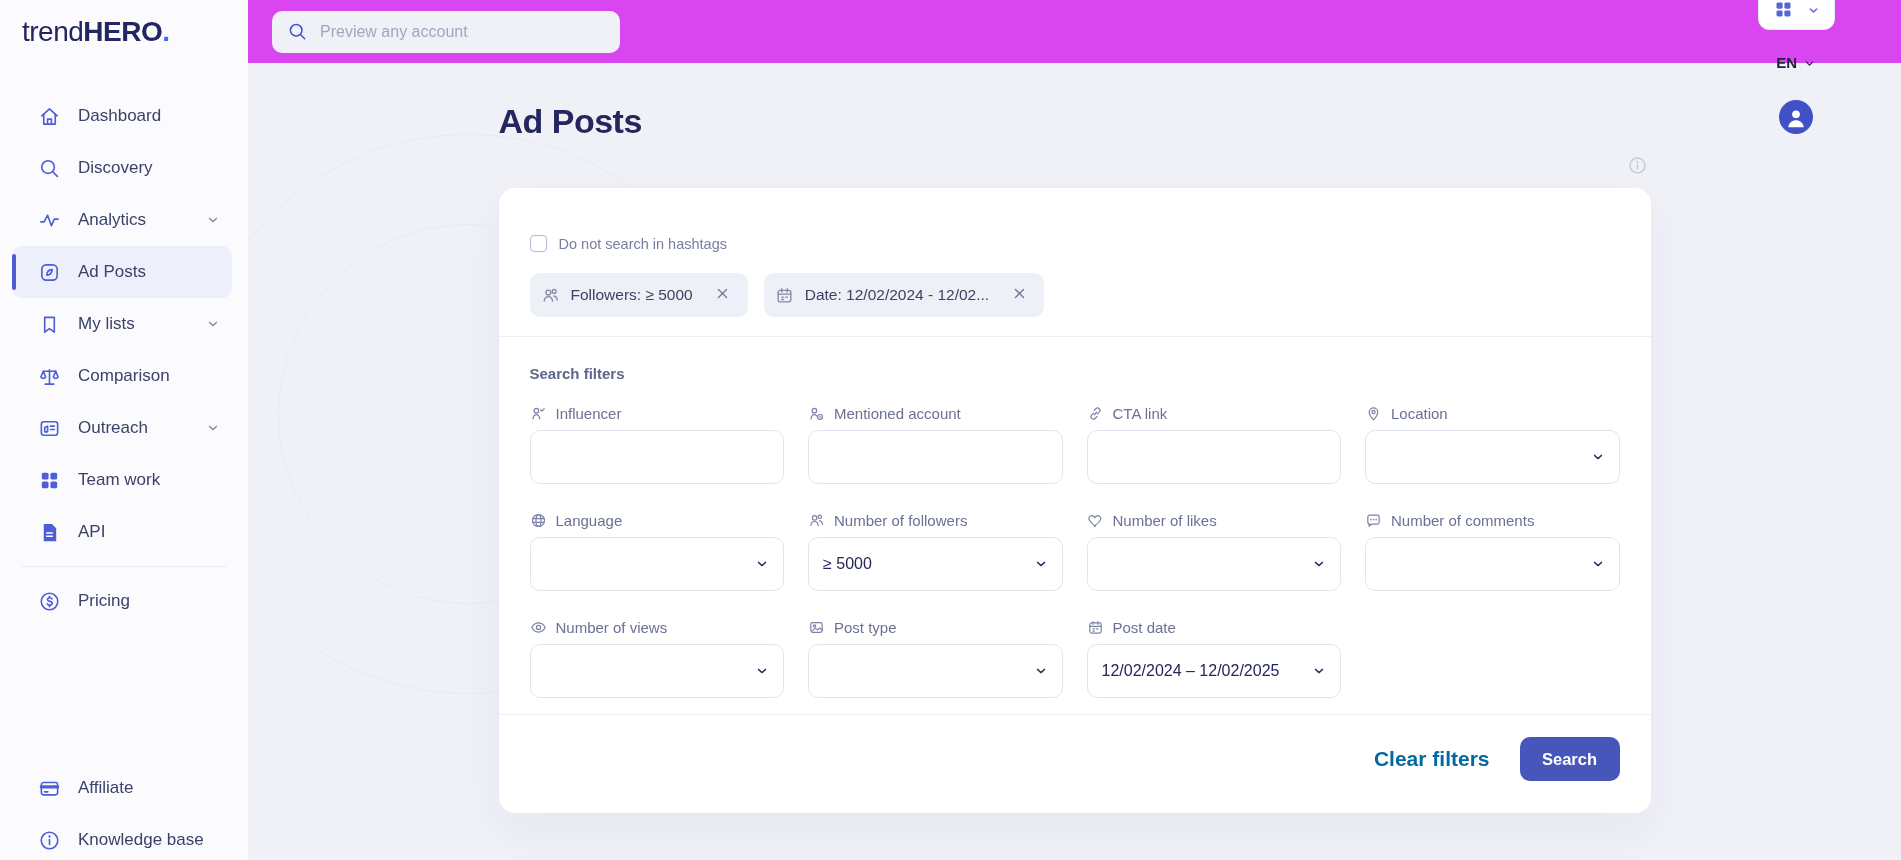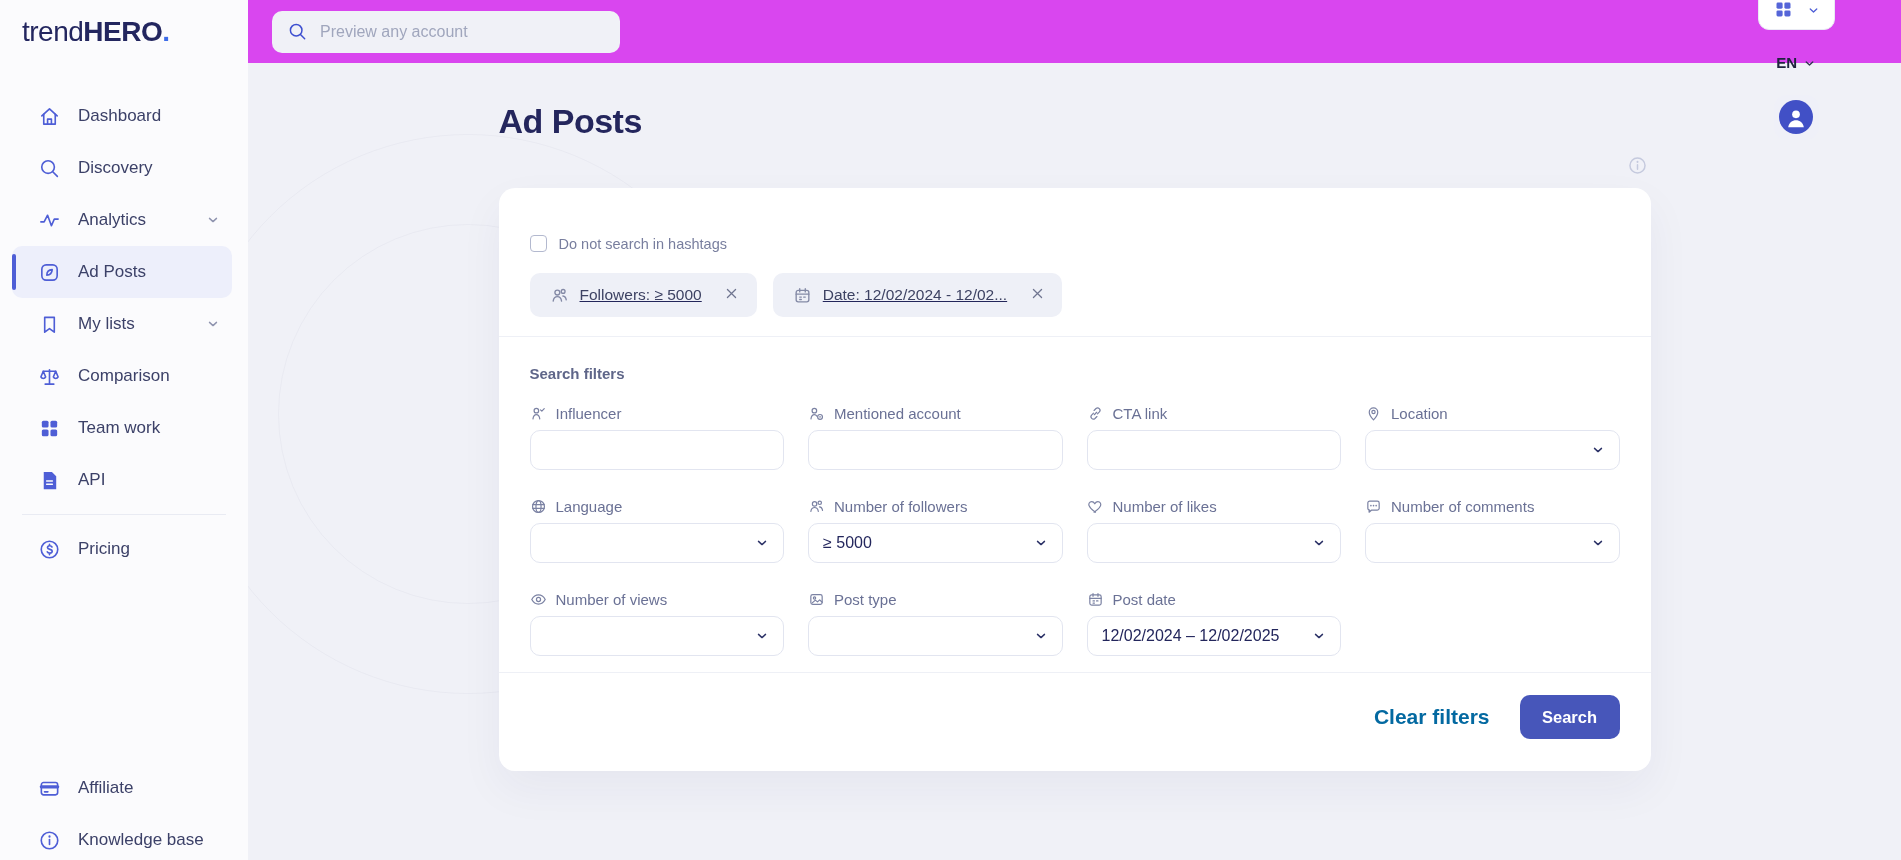--- a/index.html
+++ b/index.html
@@ -74,35 +74,35 @@
   .kw-search input { border:none; outline:none; background:transparent; font-family:inherit; font-size:15.5px; color:#3c4168; width:100%; }
   .kw-search input::placeholder { color:#9ba1b8; }
   .filters-btn { background:none; border:none; display:flex; align-items:center; gap:11px; margin-left:28px; margin-right:8px; cursor:pointer; font-family:inherit; font-size:16.5px; font-weight:600; color:#272c60; }
   .filters-btn .f-ico { width:20px; height:20px; color:#4456cc; } .filters-btn .f-ico svg { width:20px; height:20px; }
 
   .cb-row { margin-top:16px; display:flex; align-items:center; gap:12px; cursor:pointer; }
   .cb-box { width:17px; height:17px; border:1.6px solid #b3b9cf; border-radius:4px; background:#fff; flex:none; }
   .cb-label { font-size:14.5px; color:#787e9e; }
 
   .chips-row { margin-top:21px; display:flex; gap:16px; }
-  .chip { height:44px; background:#eef0f7; border-radius:10px; display:flex; align-items:center; padding:0 5px 0 20px;text-decoration:underline; }
+  .chip { height:44px; background:#eef0f7; border-radius:10px; display:flex; align-items:center; padding:0 5px 0 11px; }
   .chip-ico { width:19px; height:19px; color:#848aa6; display:flex; flex:none; }
   .chip-ico svg { width:19px; height:19px; }
   .chip-label { font-size:15.5px; color:#3d4263; margin:0 10px 0 11px; white-space:nowrap; }
   .chip-close { background:none; border:none; cursor:pointer; width:40px; height:44px; display:flex; align-items:center; justify-content:center; color:#6f7590; padding:0; }
   .chip-close svg { width:15px; height:15px; }
 
   .card-divider { height:1px; background:#eef0f6; margin:19px -31px 0 -31px; }
 
   .sf-heading { margin-top:28px; font-size:15px; font-weight:700; color:#5f6689; }
   .filters-grid { margin-top:22px; display:grid; grid-template-columns:repeat(4,1fr); column-gap:24px; row-gap:27px; }
   .field-label { display:flex; align-items:center; gap:9px; font-size:15px; color:#6a7195; height:18px; }
   .fl-ico { width:17px; height:17px; color:#7b82a3; display:flex; flex:none; }
   .fl-ico svg { width:17px; height:17px; }
-  .control { margin-top:8px; height:40px; background:#fff; border:1px solid #e2e5f0; border-radius:10px; display:flex; align-items:center; padding:0 14px; cursor:pointer; position:relative; }
+  .control { margin-top:8px; height:54px; background:#fff; border:1px solid #e2e5f0; border-radius:10px; display:flex; align-items:center; padding:0 14px; cursor:pointer; position:relative; }
   .control-value { font-size:16px; color:#23265c; white-space:nowrap; overflow:hidden; }
   .ctl-chevron { position:absolute; right:14px; width:14px; height:14px; color:#2b3166; display:none; }
   .ctl-chevron svg { width:14px; height:14px; }
   .field.type-select .ctl-chevron { display:flex; }
   .field.type-select .control { padding-right:34px; }
 
   .footer-divider { height:1px; background:#eef0f6; margin:16px -31px 0 -31px; }
   .card-footer { margin-top:22px; display:flex; justify-content:flex-end; align-items:center; gap:30px; }
   .clear-btn { background:none; border:none; font-family:inherit; font-size:21px; font-weight:700; color:#0369a1; cursor:pointer; }
   .search-btn { width:100px; height:44px; border:none; border-radius:10px; background:#4756ba; color:#fff; font-family:inherit; font-size:16.5px; font-weight:700; cursor:pointer; }
@@ -180,20 +180,35 @@
         <div class="nav-item">
           <span class="nav-ico">
             <svg viewBox="0 0 24 24" fill="none" stroke="currentColor" stroke-width="1.7" stroke-linecap="round" stroke-linejoin="round">
               <path d="M12 5v15M7.5 20h9M5.5 6.5h13"></path>
               <path d="M5.5 6.5 3 12.5a2.8 2.8 0 0 0 5 0l-2.5-6z"></path>
               <path d="M18.5 6.5 16 12.5a2.8 2.8 0 0 0 5 0l-2.5-6z"></path>
             </svg>
           </span>
           <span class="nav-label">Comparison</span>
 
+        </div>
+        <div class="nav-item has-chevron">
+          <span class="nav-ico">
+            <svg viewBox="0 0 24 24" fill="none" stroke="currentColor" stroke-width="1.7" stroke-linecap="round" stroke-linejoin="round">
+              <rect x="3.5" y="5" width="17" height="14" rx="2.6"></rect>
+              <path d="M13 9.5h4M13 13h4"></path>
+              <path d="M7 15.5h3v-6L7 11z"></path>
+            </svg>
+          </span>
+          <span class="nav-label">Outreach</span>
+          <span class="nav-chevron">
+            <svg viewBox="0 0 24 24" fill="none" stroke="currentColor" stroke-width="2.4" stroke-linecap="round" stroke-linejoin="round">
+              <path d="m6 9.2 6 5.6 6-5.6"></path>
+            </svg>
+          </span>
         </div>
         <div class="nav-item">
           <span class="nav-ico">
             <svg viewBox="0 0 24 24" fill="currentColor">
               <rect x="4" y="4" width="7" height="7" rx="1.6"></rect>
               <rect x="13" y="4" width="7" height="7" rx="1.6"></rect>
               <rect x="4" y="13" width="7" height="7" rx="1.6"></rect>
               <rect x="13" y="13" width="7" height="7" rx="1.6"></rect>
             </svg>
           </span>

